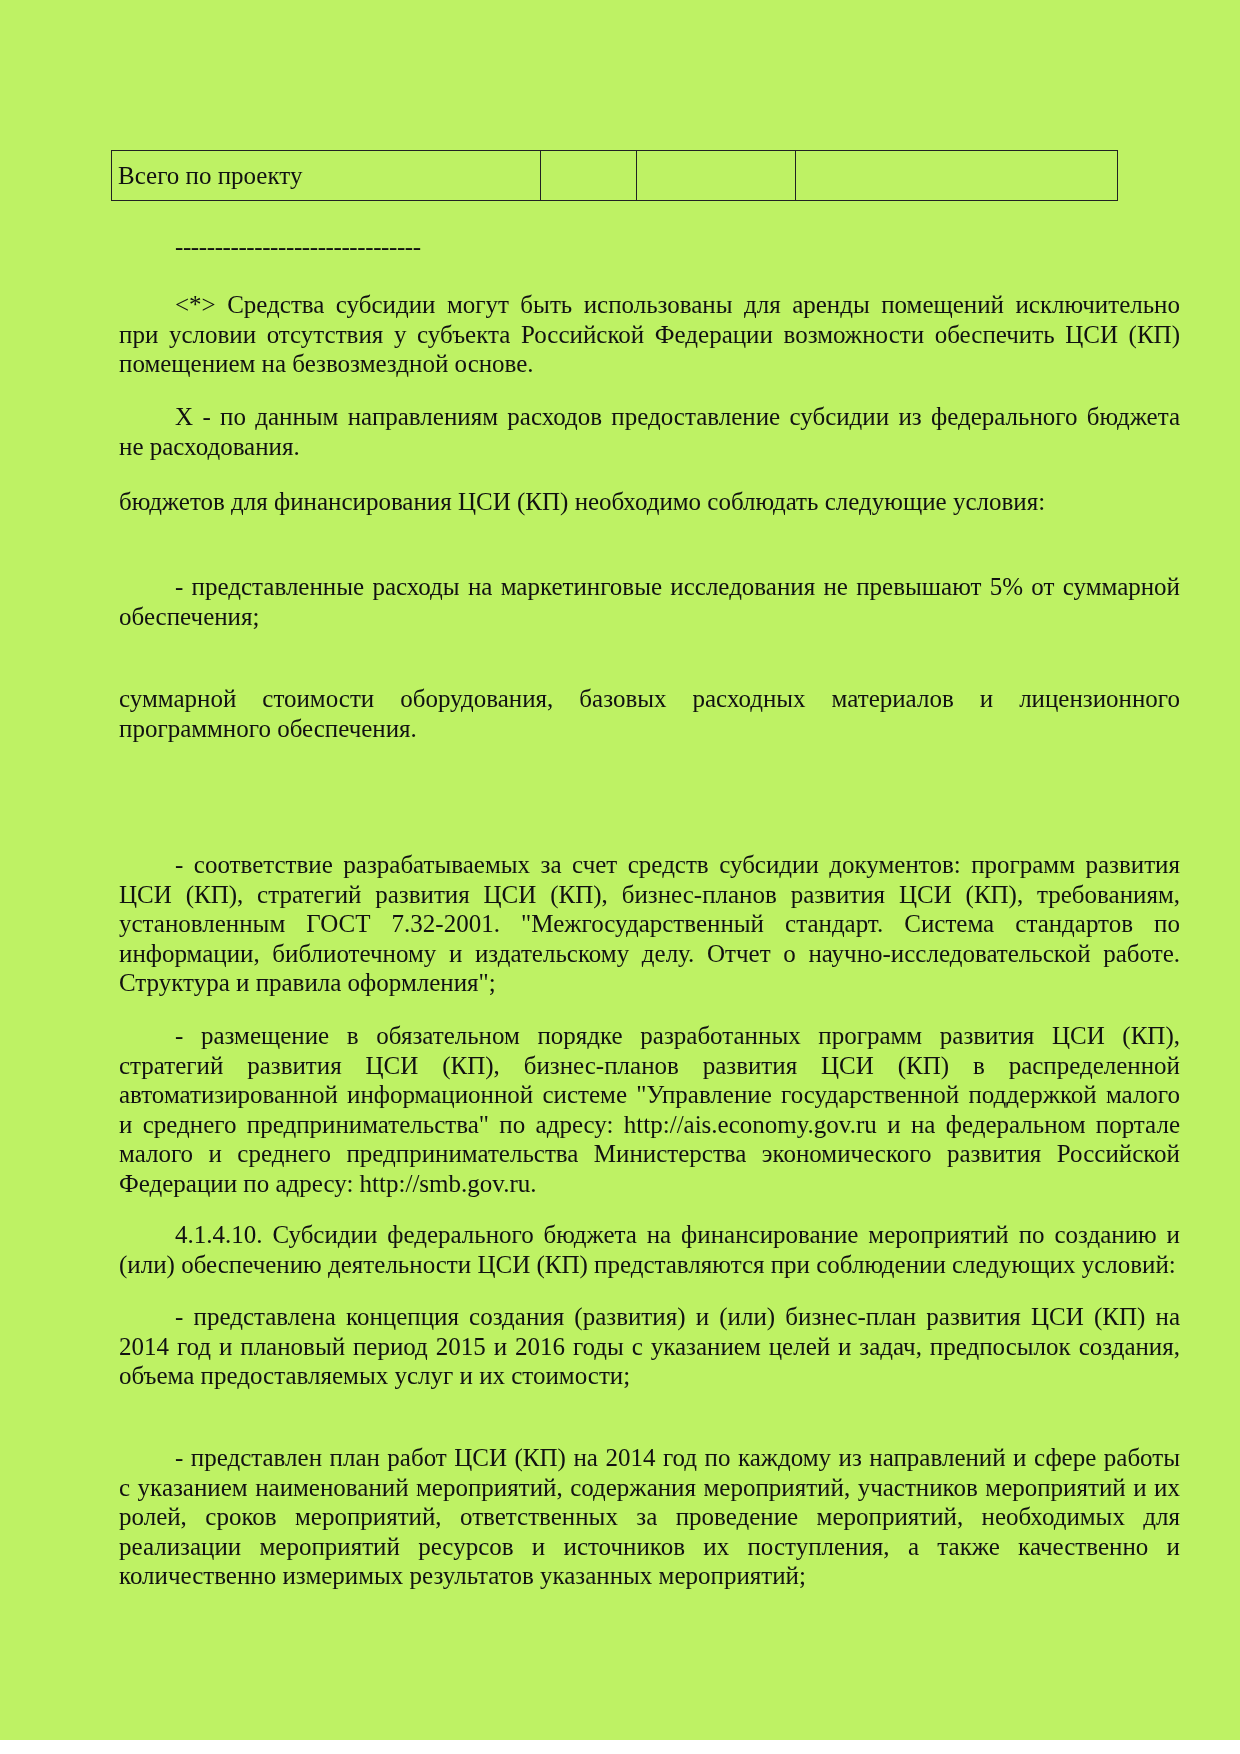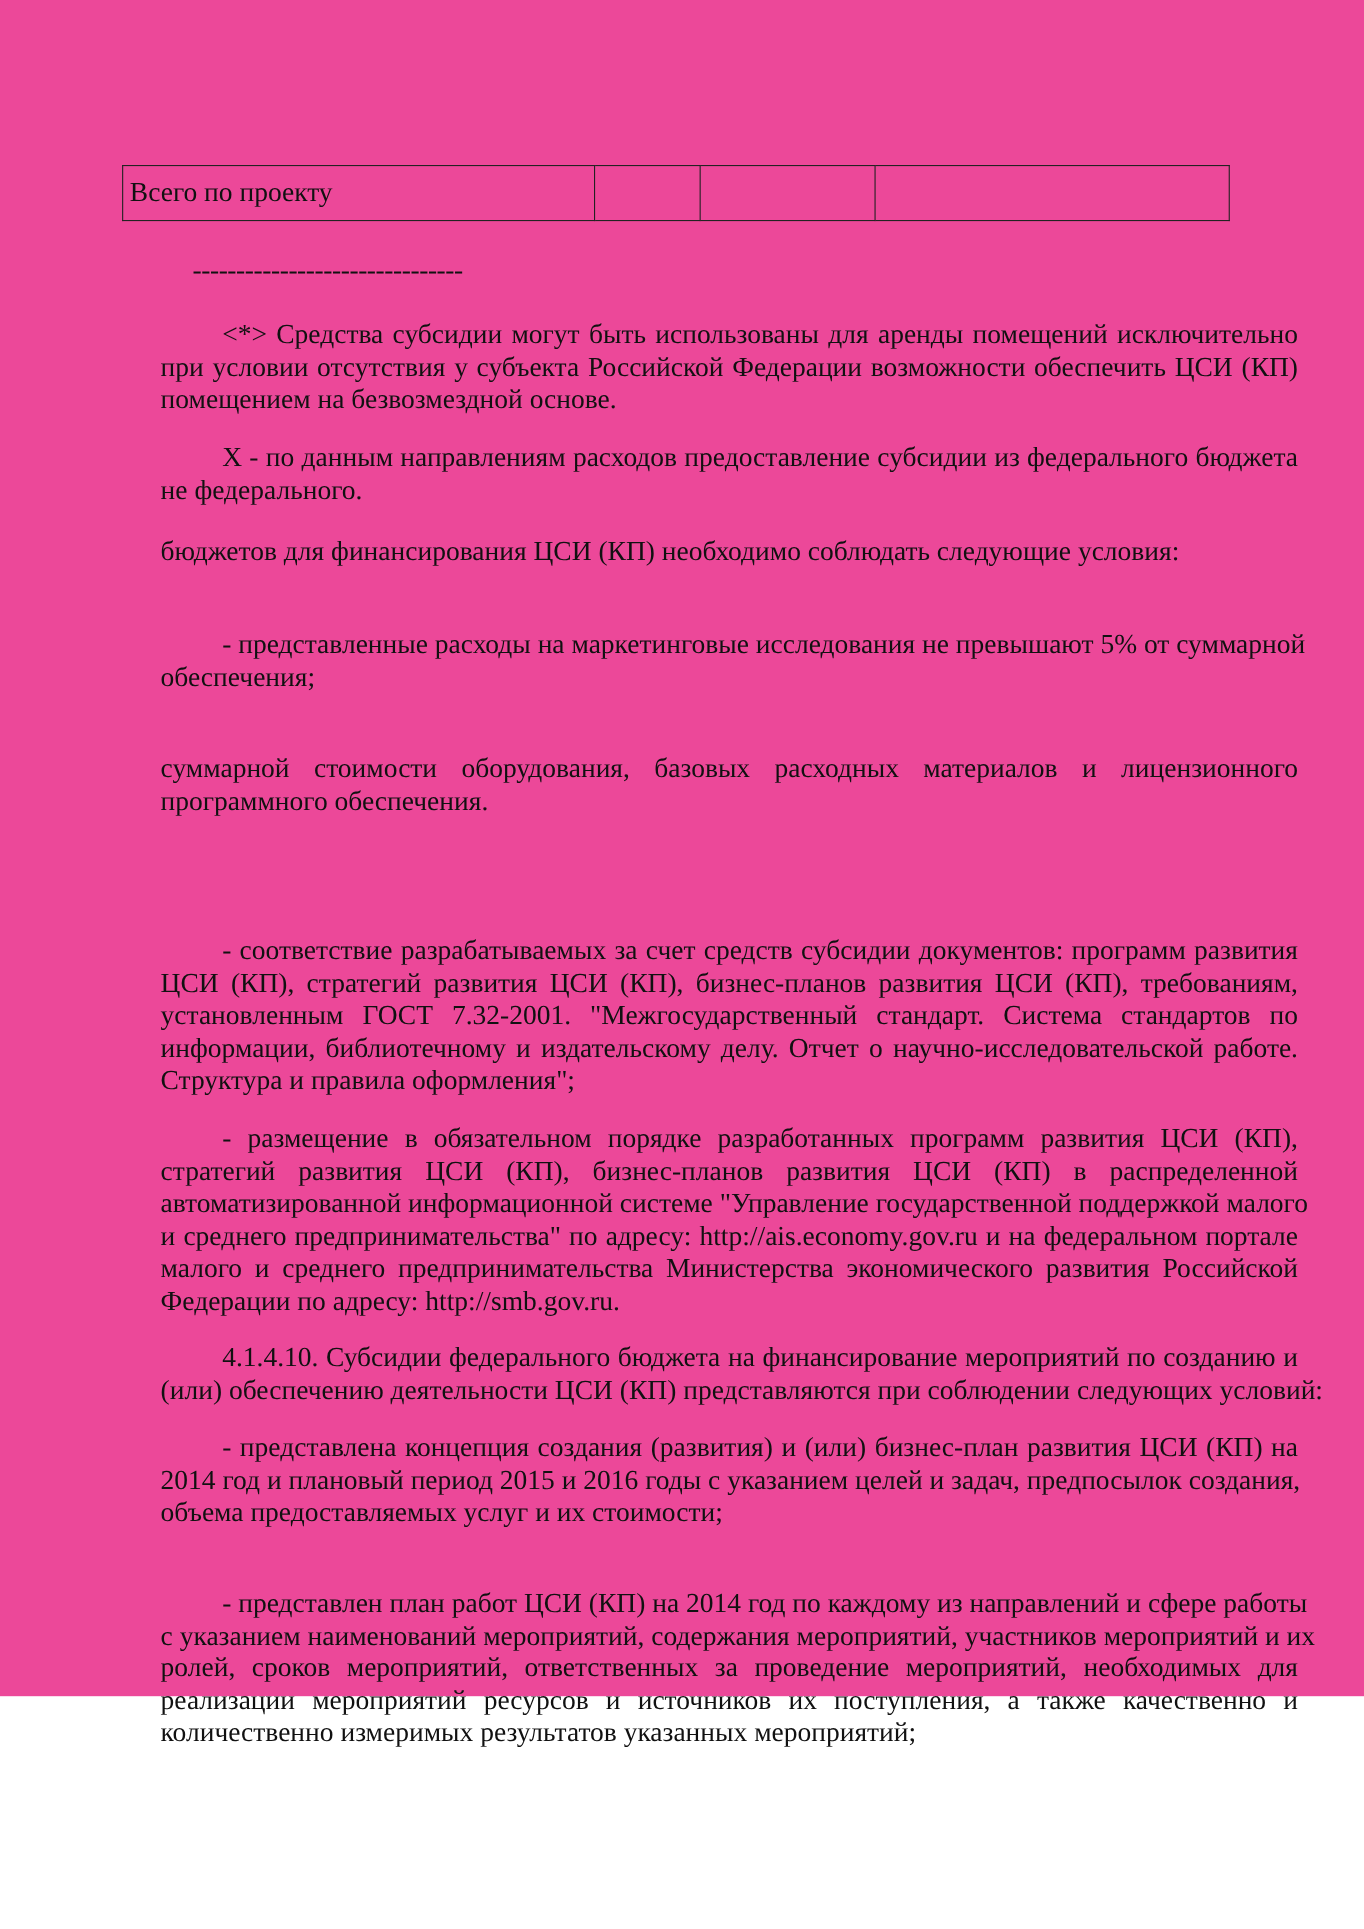--- a/index.html
+++ b/index.html
@@ -1,35 +1,35 @@
 <!DOCTYPE html>
 <html><head>
 <meta charset="utf-8">
 <style>
   html, body { margin: 0; padding: 0; background: #ffffff; }
   body { width: 1240px; height: 1754px; position: relative; overflow: hidden;
          font-family: "Liberation Serif", "DejaVu Serif", serif; color: #111111; }
-  .page { position: absolute; left: 0; top: 0; width: 1240px; height: 1542px; background: #ec4899; }
+  .page { position: absolute; left: 0; top: 0; width: 1240px; height: 1740px; background: #bef264; }
 
   
   .total-table { position: absolute; left: 111px; top: 150px; width: 1006px; height: 51px;
                  border-collapse: collapse; table-layout: fixed; }
   .total-table td { border: 1.5px solid #222; padding: 0 0 0 6px; font-size: 25px; height: 49px;
                     vertical-align: middle; white-space: nowrap; }
   .total-table col.c1 { width: 429px; }
   .total-table col.c2 { width: 96px; }
   .total-table col.c3 { width: 159px; }
   .total-table col.c4 { width: 322px; }
 
   .footnote-rule { position: absolute; left: 175px; top: 232px; font-size: 25px; line-height: 29.5px;
                    letter-spacing: -0.4px; white-space: nowrap; }
 
   .para { position: absolute; left: 119px; width: 1061px; font-size: 25px; line-height: 29.5px; }
   .line { display: block; white-space: nowrap; text-align: justify; text-align-last: justify;
-          height: 29.5px; overflow: visible; margin-left: 27px; }
+          height: 29.5px; overflow: visible; }
   .line.first { padding-left: 56px; }
   .line.last { text-align-last: left; }
 </style>
 </head>
 <body>
 
 <div class="page">
 
   <table class="total-table">
     <colgroup>
@@ -51,21 +51,21 @@
   <div class="footnote-rule">-------------------------------</div>
 
   <div class="para" style="top:290px">
     <span class="line first">&lt;*&gt; Средства субсидии могут быть использованы для аренды помещений исключительно</span>
     <span class="line">при условии отсутствия у субъекта Российской Федерации возможности обеспечить ЦСИ (КП)</span>
     <span class="line last">помещением на безвозмездной основе.</span>
   </div>
 
   <div class="para" style="top:402px">
     <span class="line first">X - по данным направлениям расходов предоставление субсидии из федерального бюджета</span>
-    <span class="line last">не федерального.</span>
+    <span class="line last">не расходования.</span>
   </div>
 
   <div class="para" style="top:487px">
     <span class="line last">бюджетов для финансирования ЦСИ (КП) необходимо соблюдать следующие условия:</span>
   </div>
 
   <div class="para" style="top:572px">
     <span class="line first">- представленные расходы на маркетинговые исследования не превышают 5% от суммарной</span>
     <span class="line last">обеспечения;</span>
   </div>

